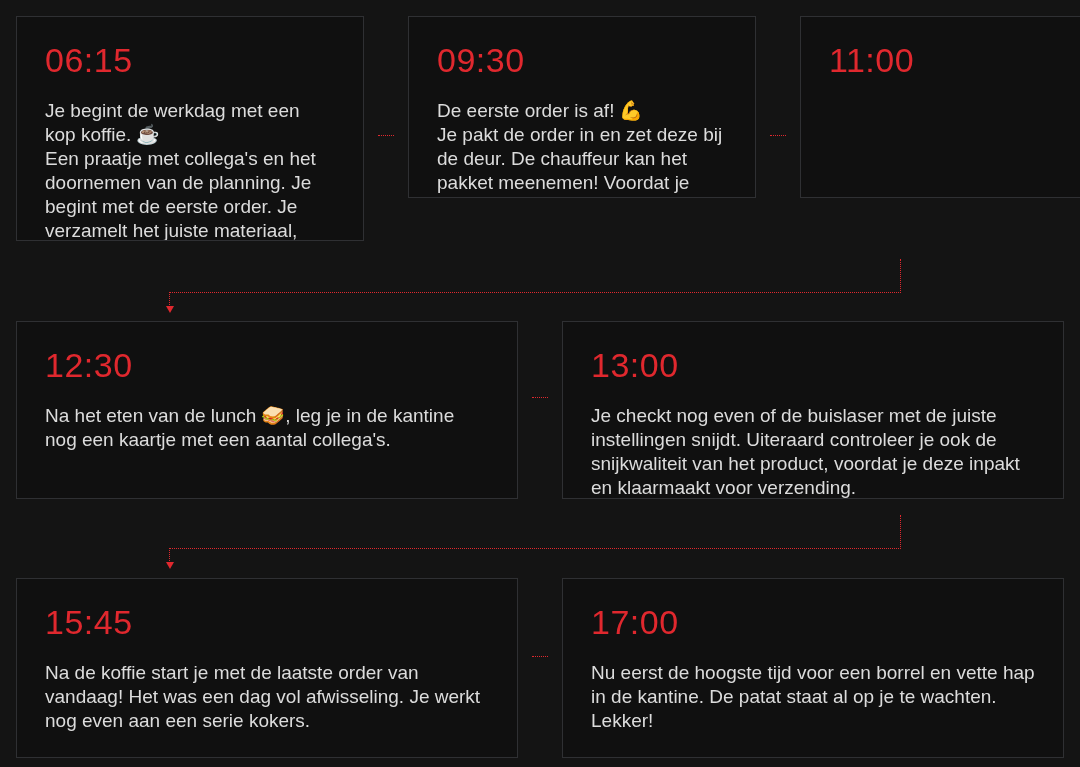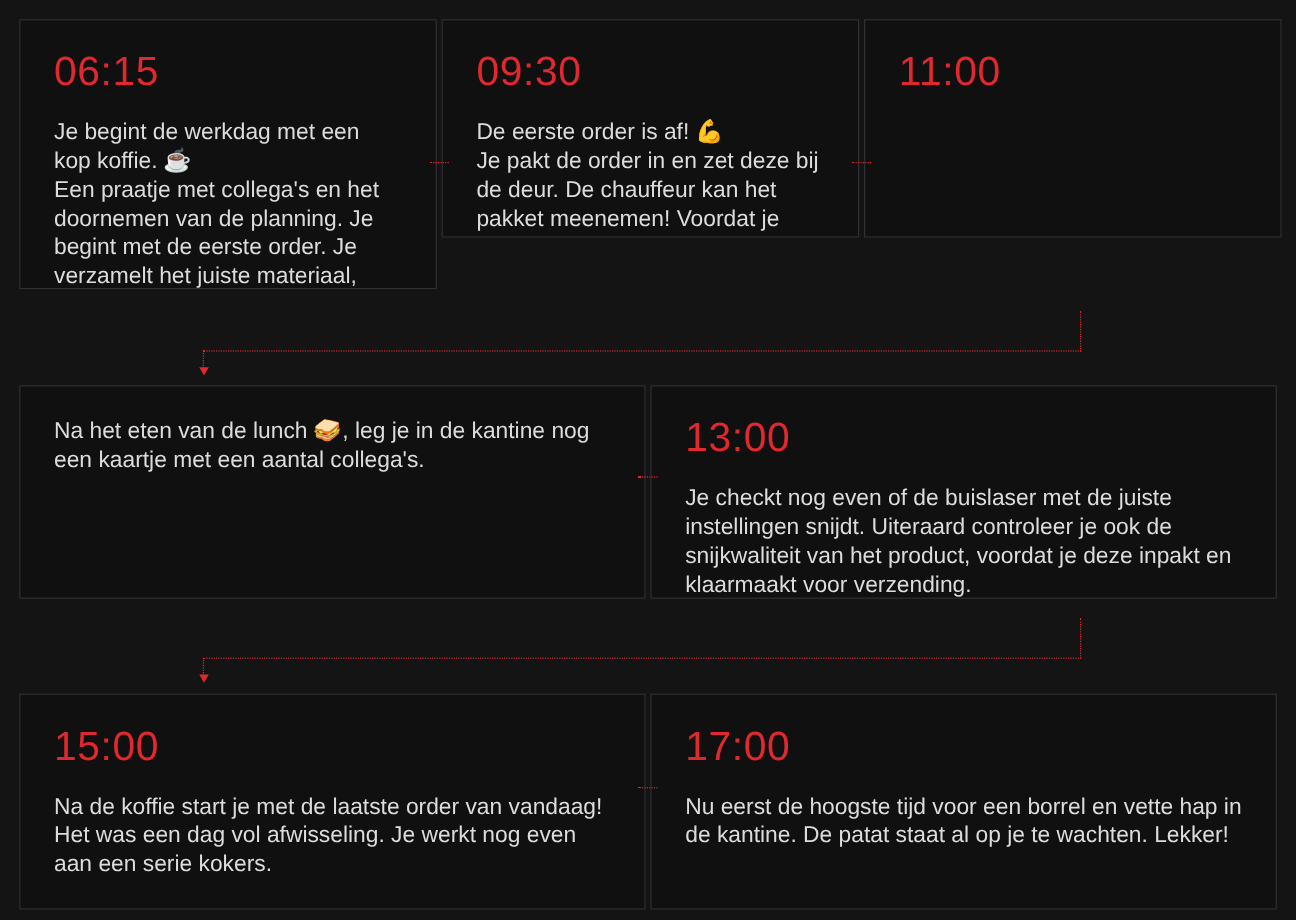--- a/index.html
+++ b/index.html
@@ -17,20 +17,21 @@
     width: 1080px;
     height: 767px;
     padding: 16px;
   }
 
   
   .row {
     display: flex;
     position: relative;
     z-index: 2;
+    gap: 20px;
   }
   .row-1 { height: 225px; }
   .row-2 { height: 178px; margin-top: 80px; }
   .row-3 { height: 180px; margin-top: 79px; }
 
   .gutter { width: 4px; flex: 0 0 4px; position: relative; }
 
   
   .gutter-stub {
     position: absolute;
@@ -134,20 +135,21 @@
 
     <div class="card tall">
       <div class="card-time">11:00</div>
     </div>
 
   </div>
 
   <div class="row row-2">
 
     <div class="card">
+      <div class="card-time">12:30</div>
       <div class="card-body">
         <p>Na het eten van de lunch 🥪, leg je in de kantine nog een kaartje met een aantal collega's.</p>
       </div>
     </div>
 
     <div class="gutter">
       <div class="gutter-stub"></div>
     </div>
 
     <div class="card">
@@ -155,21 +157,21 @@
       <div class="card-body">
         <p>Je checkt nog even of de buislaser met de juiste instellingen snijdt. Uiteraard controleer je ook de snijkwaliteit van het product, voordat je deze inpakt en klaarmaakt voor verzending.</p>
       </div>
     </div>
 
   </div>
 
   <div class="row row-3">
 
     <div class="card">
-      <div class="card-time">15:00</div>
+      <div class="card-time">15:45</div>
       <div class="card-body">
         <p>Na de koffie start je met de laatste order van vandaag! Het was een dag vol afwisseling. Je werkt nog even aan een serie kokers.</p>
       </div>
     </div>
 
     <div class="gutter">
       <div class="gutter-stub"></div>
     </div>
 
     <div class="card">

